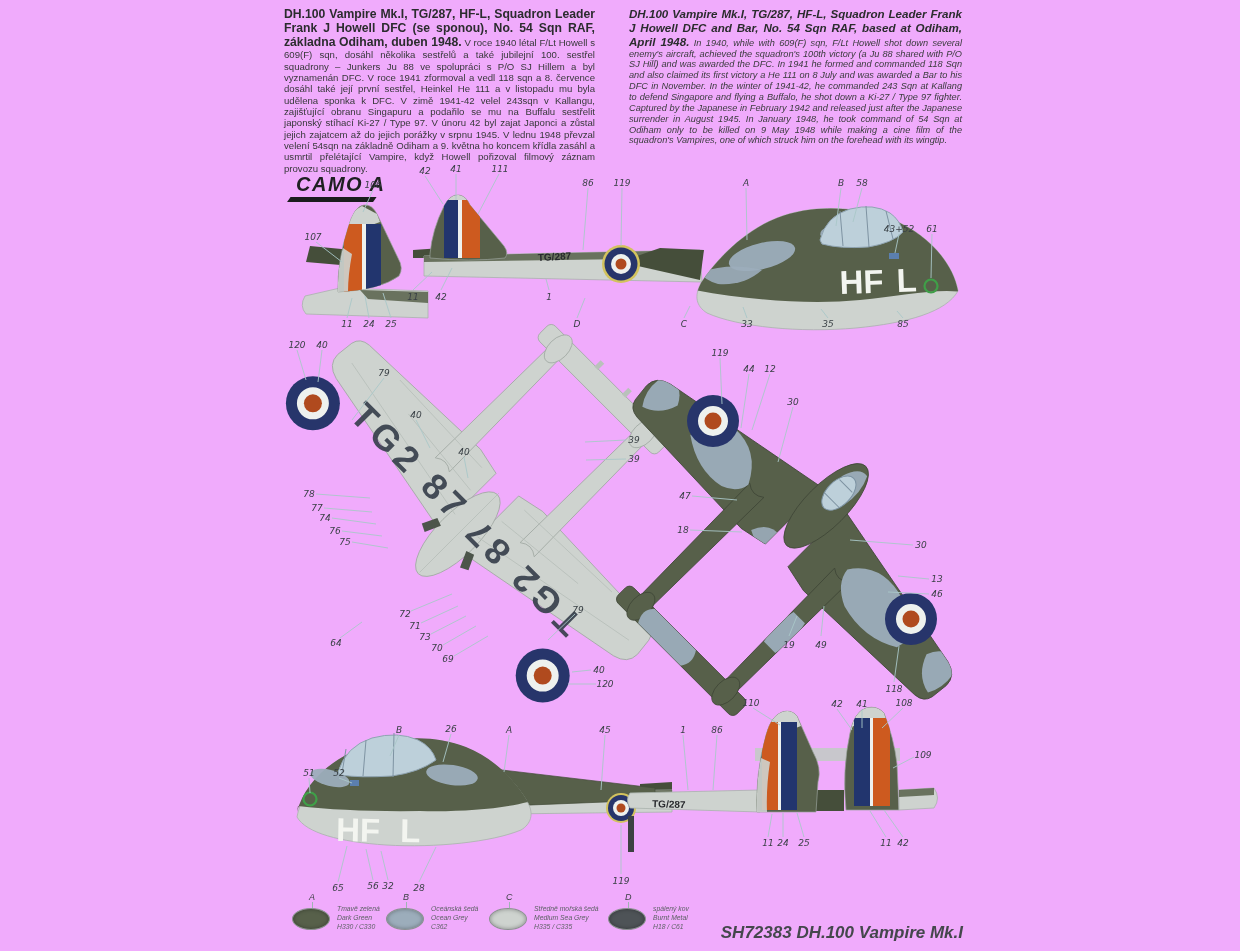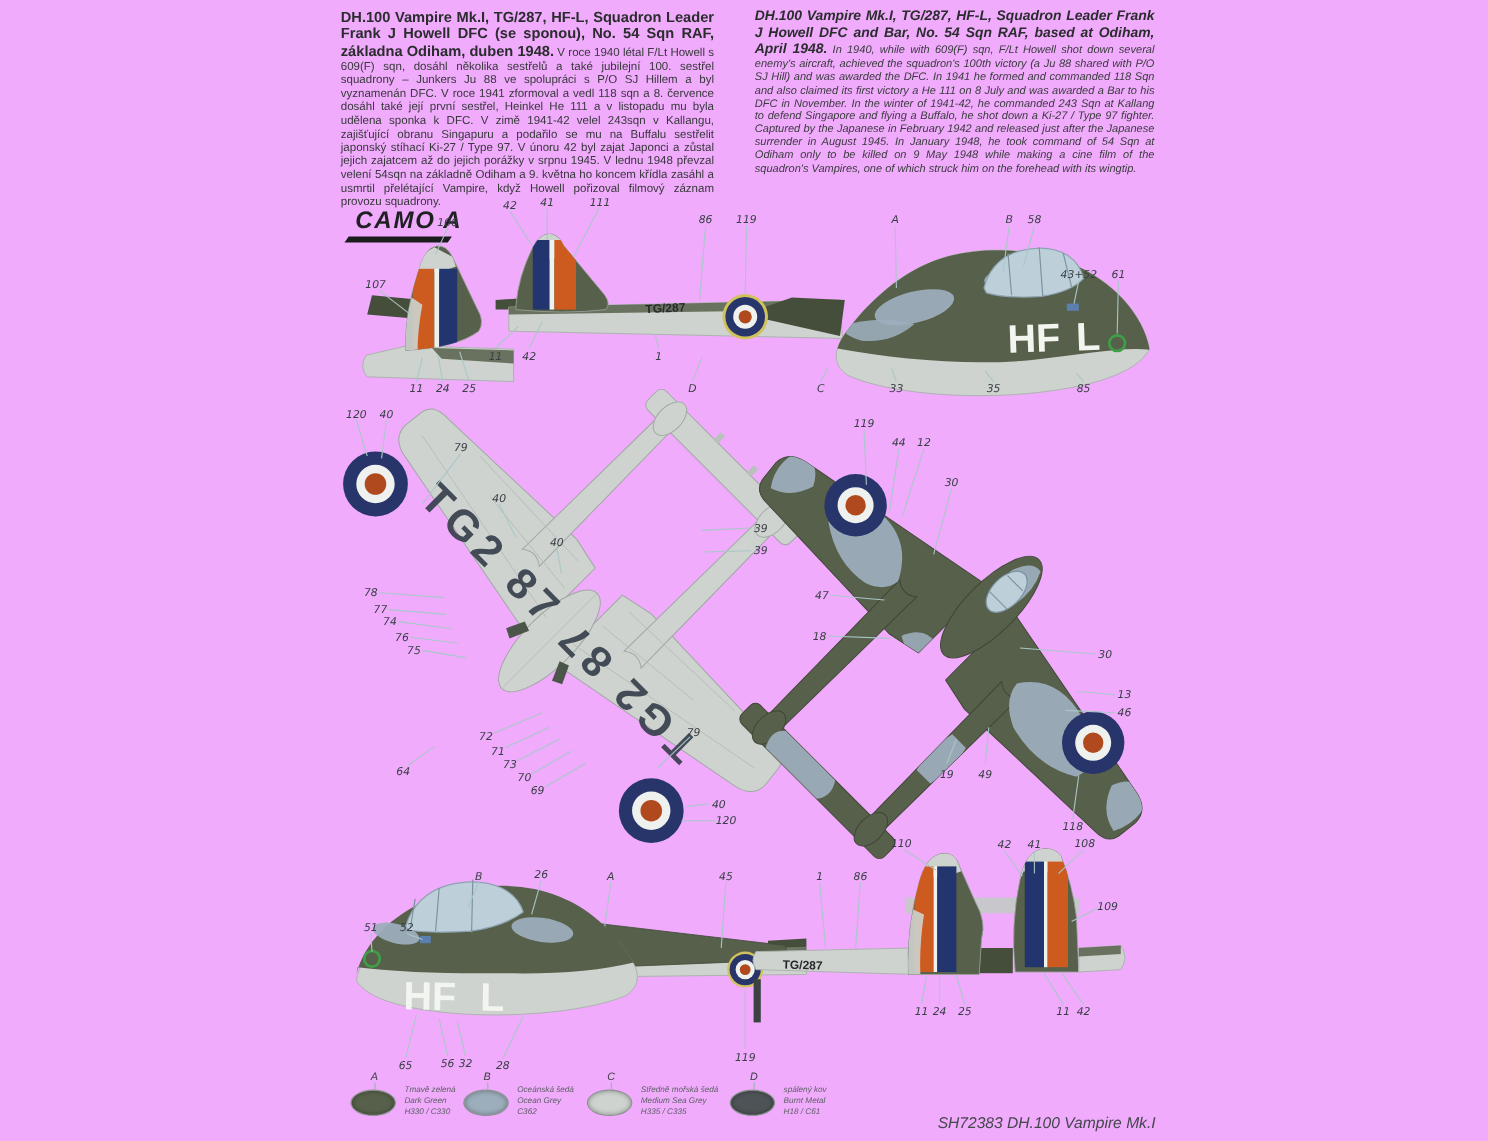--- a/index.html
+++ b/index.html
@@ -8,22 +8,22 @@
   .txt{position:absolute;top:7px;margin:0;text-align:justify;color:#37383a;line-height:1.18}
   .txt .lead{color:#2b2c2e}
   .cz{left:284px;width:311px;font-size:9.6px}
   .cz .lead{font-size:12.2px;font-weight:bold;line-height:1.16}
   .en{left:629px;width:333px;font-style:italic;font-size:9.2px;color:#3a3b3d}
   .en .lead{font-size:11.6px;font-weight:bold}
   .camo{position:absolute;left:296px;top:173px;font-size:20px;font-weight:bold;font-style:italic;
         letter-spacing:1.5px;color:#1f2022}
   .camo .swash{position:absolute;left:-7px;right:10px;bottom:-5px;height:4.5px;background:#1b1c1e;
         transform:skewX(-35deg)}
-  .footer{position:absolute;right:277px;bottom:8px;font-style:italic;font-weight:normal;
-        font-size:13px;color:#44474c}
+  .footer{position:absolute;right:277px;bottom:8px;font-style:italic;font-weight:bold;
+        font-size:17px;color:#44474c}
   .leg{position:absolute;height:48px;width:118px}
   .leg .lt{position:absolute;top:0;left:17px;font-size:9px;font-style:italic;color:#3a3f42}
   .leg .tick{position:absolute;top:10px;left:20px;width:1px;height:6px;background:#9fb3b4}
   .leg .sw{position:absolute;top:16px;left:0;width:36px;height:20px;border-radius:50%;
         box-shadow:inset 0 0 4px rgba(0,0,0,.35);border:1px solid #8b9190}
   .leg .tx{position:absolute;left:45px;top:12px;font-size:6.8px;line-height:1.35;color:#5d6165;
         font-style:italic;white-space:nowrap}
   svg .co{font:italic 9px "DejaVu Sans",sans-serif;fill:#394045;text-anchor:middle}
   svg .ld{stroke:#a9c7c8;stroke-width:.9}
   svg .serial{font:bold 10px "Liberation Sans",sans-serif;fill:#27292d}

